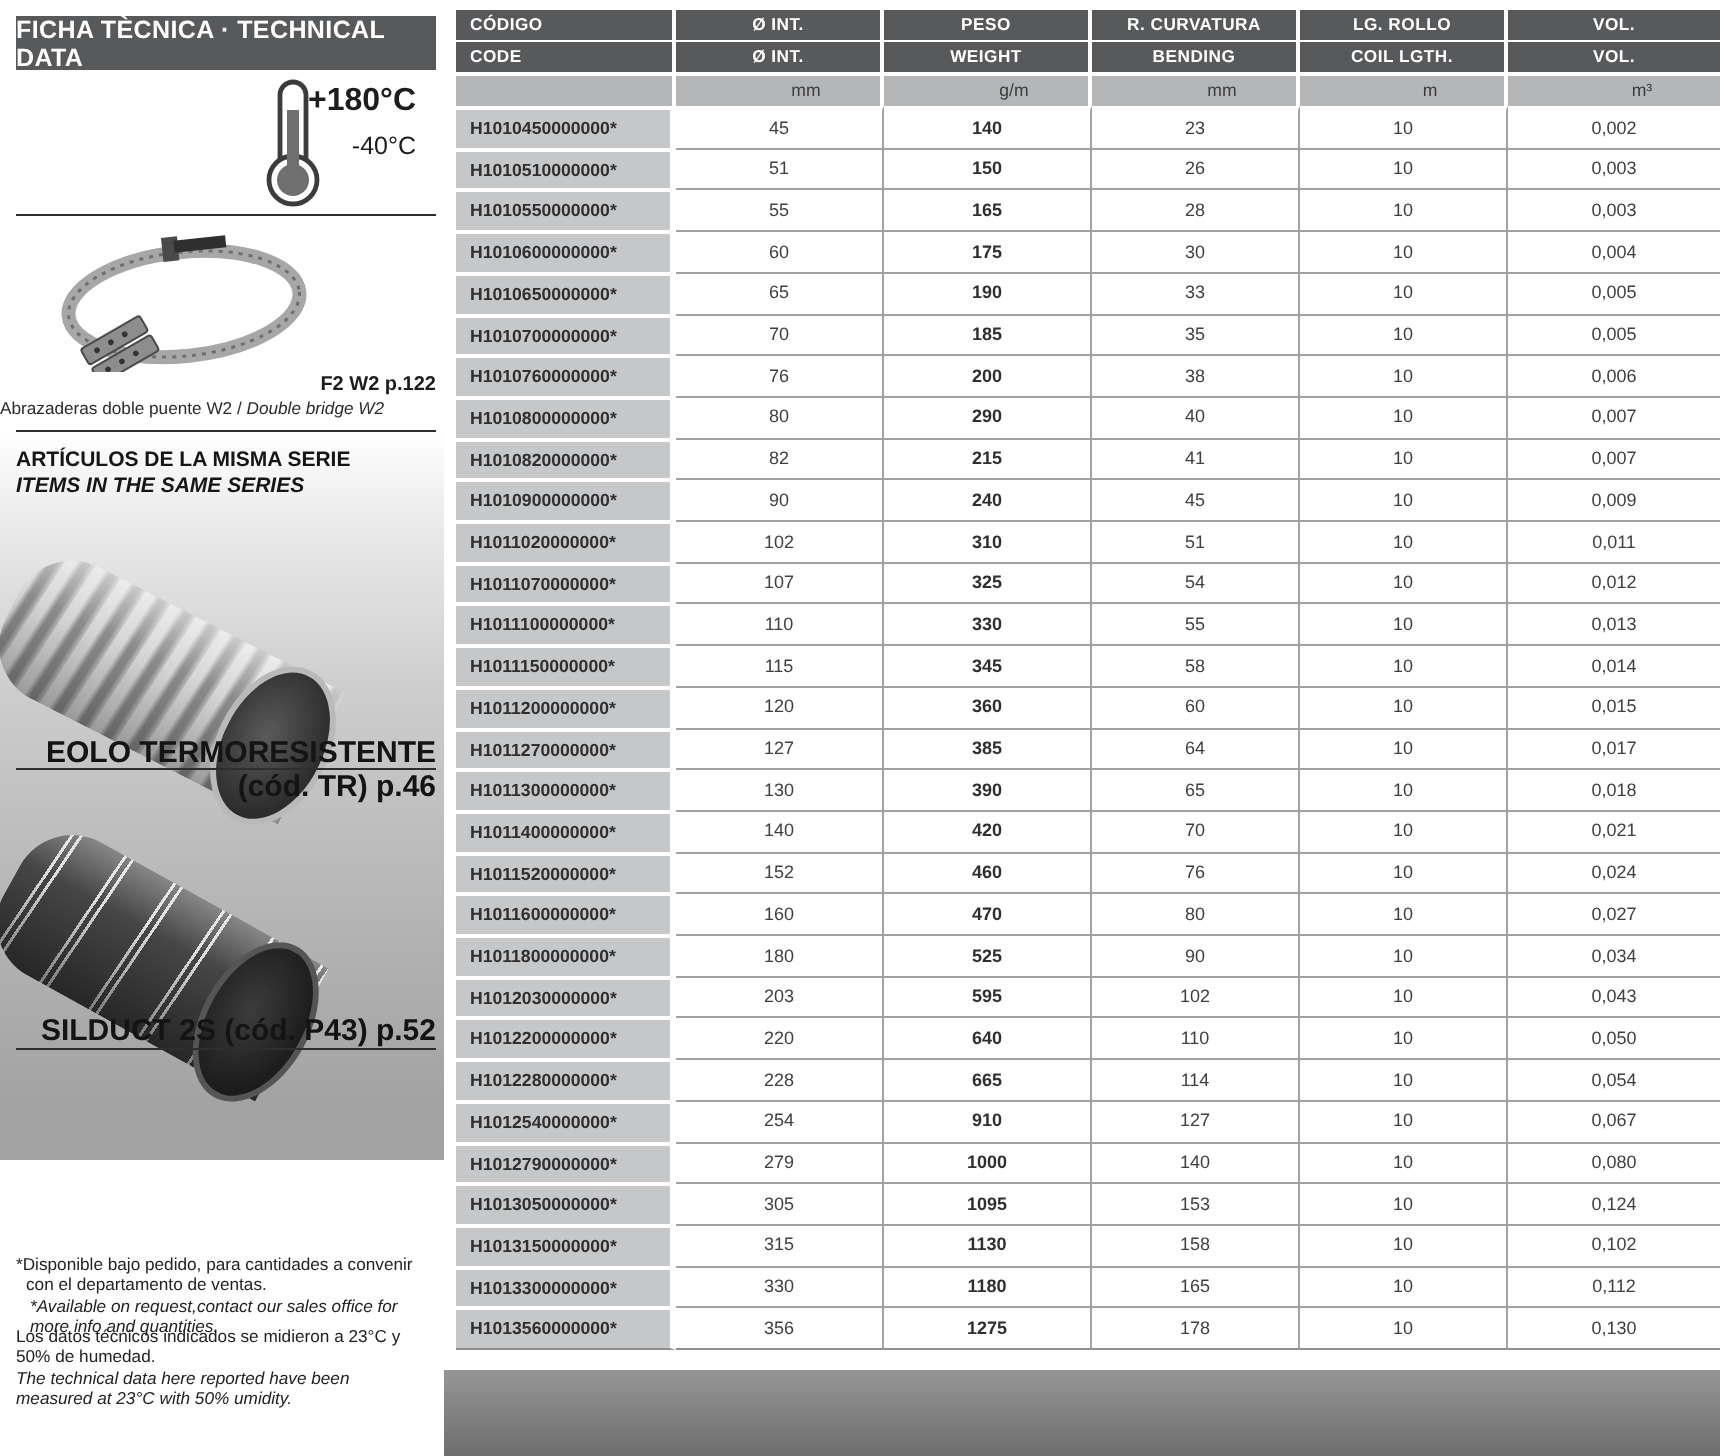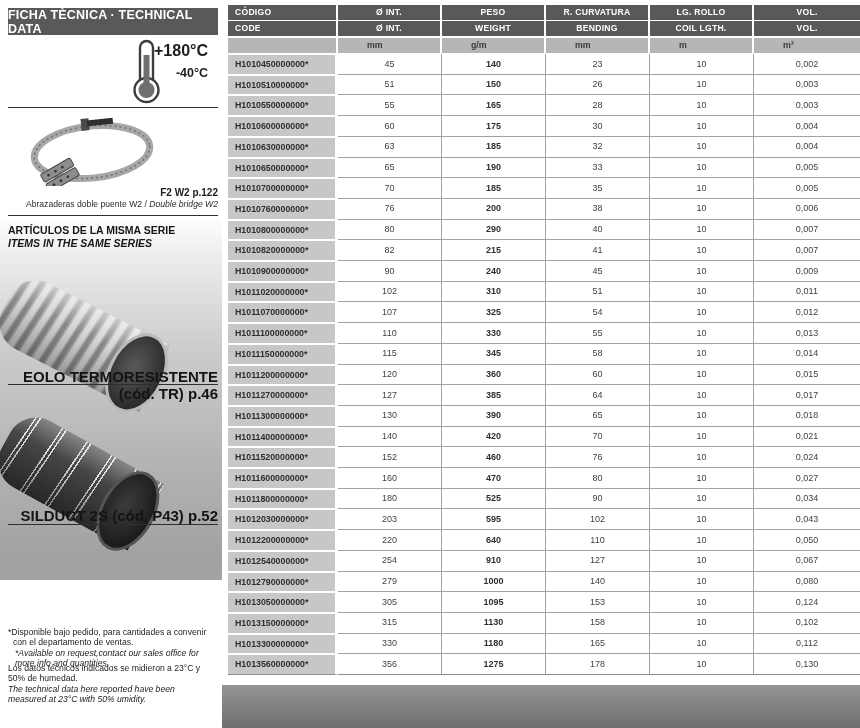--- a/index.html
+++ b/index.html
@@ -17,26 +17,26 @@
   }
   .title-bar{
     position:absolute;left:8px;top:8px;width:210px;height:27px;
     background:var(--header-dark,#58595b);color:#fff;
     font-weight:bold;font-size:12.5px;letter-spacing:.2px;
     display:flex;align-items:center;justify-content:center;
   }
   .thermo-block{position:absolute;left:8px;top:36px;width:210px;height:68px;}
   .thermo-svg{position:absolute;left:122px;top:2px;}
   .temp-max{position:absolute;right:10px;top:6px;font-weight:bold;font-size:16px;color:#1d1d1d;}
-  .temp-min{position:absolute;right:10px;top:30px;font-weight:bold;font-size:12.5px;color:#1d1d1d;text-align:center;}
+  .temp-min{position:absolute;right:10px;top:30px;font-weight:normal;font-size:12.5px;color:#1d1d1d;text-align:center;}
   .rule{position:absolute;left:8px;width:210px;height:0;border-top:1px solid #2e2e2e;}
   .clamp-fig{position:absolute;left:22px;top:112px;width:140px;height:74px;}
   .clamp-ref{position:absolute;left:8px;top:187px;width:210px;text-align:right;
     font-weight:bold;font-size:10px;color:#1d1d1d;}
-  .clamp-caption{position:absolute;left:0;top:199px;width:218px;text-align:right;
+  .clamp-caption{position:absolute;left:0;top:199px;width:218px;text-align:left;
     font-size:8.6px;color:#2a2a2a;}
   .clamp-caption .en{font-style:italic;}
   .series-title{position:absolute;left:8px;top:224px;width:210px;line-height:1.2;}
   .series-title .es{font-weight:bold;font-size:10.5px;color:#161616;}
   .series-title .en{font-weight:bold;font-style:italic;font-size:10.5px;color:#161616;}
   .hose-fig{position:absolute;left:6px;width:206px;height:112px;}
   .hose-wrap{position:absolute;transform-origin:0 50%;}
   .hose-body{position:absolute;left:0;top:0;border-radius:30px 0 0 30px;}
   .hose-mouth{position:absolute;border-radius:50%;}
   .hose-caption{position:absolute;left:8px;width:210px;text-align:right;
@@ -55,22 +55,22 @@
   table.spec td{overflow:hidden;white-space:nowrap;}
   tr.hdr td{
     background:var(--header-dark,#58595b);color:#fff;font-weight:bold;
     font-size:8.6px;letter-spacing:.25px;height:13px;line-height:13px;
     text-align:center;border-right:2px solid #fff;
   }
   tr.hdr td:first-child{text-align:left;padding-left:7px;margin-left:27px;}
   tr.hdr td:last-child{border-right:none;}
   tr.hdr2 td{border-top:1px solid #fff;}
   tr.units td{
-    background:var(--units-bg,#b4b6b8);color:#3b3b3b;font-weight:bold;
-    font-size:8.8px;height:13px;line-height:13px;text-align:left;
+    background:var(--units-bg,#b4b6b8);color:#3b3b3b;font-weight:normal;
+    font-size:8.8px;height:13px;line-height:13px;text-align:center;
     border-top:2px solid #fff;border-right:2px solid #fff;padding-left:29px;
   }
   tr.units td:last-child{border-right:none;}
   tbody td{
     background:#fff;font-size:9px;color:#3f3f3f;text-align:center;
     height:16.7px;line-height:16.7px;
     border-top:1px solid #a2a2a2;border-right:1px solid #a2a2a2;
   }
   tbody td:last-child{border-right:none;}
   tbody tr:first-child td{border-top:2px solid #fff;}
@@ -239,28 +239,20 @@
           </tr>
           <tr>
             <td class="code">H1010600000000*</td>
             <td class="c1">60</td>
             <td class="c2">175</td>
             <td class="c3">30</td>
             <td class="c4">10</td>
             <td class="c5">0,004</td>
           </tr>
           <tr>
-            <td class="code">H1010630000000*</td>
-            <td class="c1">63</td>
-            <td class="c2">185</td>
-            <td class="c3">32</td>
-            <td class="c4">10</td>
-            <td class="c5">0,004</td>
-          </tr>
-          <tr>
             <td class="code">H1010650000000*</td>
             <td class="c1">65</td>
             <td class="c2">190</td>
             <td class="c3">33</td>
             <td class="c4">10</td>
             <td class="c5">0,005</td>
           </tr>
           <tr>
             <td class="code">H1010700000000*</td>
             <td class="c1">70</td>
@@ -397,20 +389,28 @@
             <td class="c4">10</td>
             <td class="c5">0,043</td>
           </tr>
           <tr>
             <td class="code">H1012200000000*</td>
             <td class="c1">220</td>
             <td class="c2">640</td>
             <td class="c3">110</td>
             <td class="c4">10</td>
             <td class="c5">0,050</td>
+          </tr>
+          <tr>
+            <td class="code">H1012280000000*</td>
+            <td class="c1">228</td>
+            <td class="c2">665</td>
+            <td class="c3">114</td>
+            <td class="c4">10</td>
+            <td class="c5">0,054</td>
           </tr>
           <tr>
             <td class="code">H1012540000000*</td>
             <td class="c1">254</td>
             <td class="c2">910</td>
             <td class="c3">127</td>
             <td class="c4">10</td>
             <td class="c5">0,067</td>
           </tr>
           <tr>

